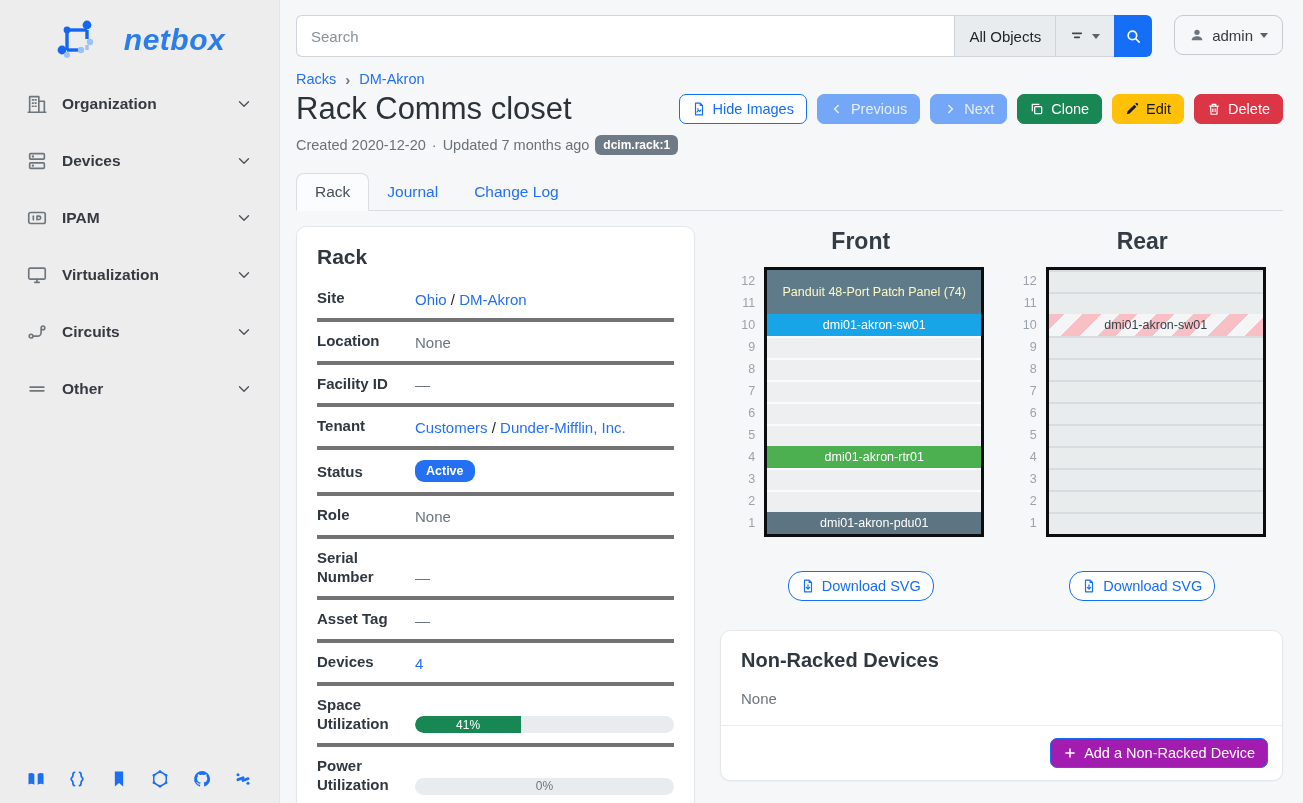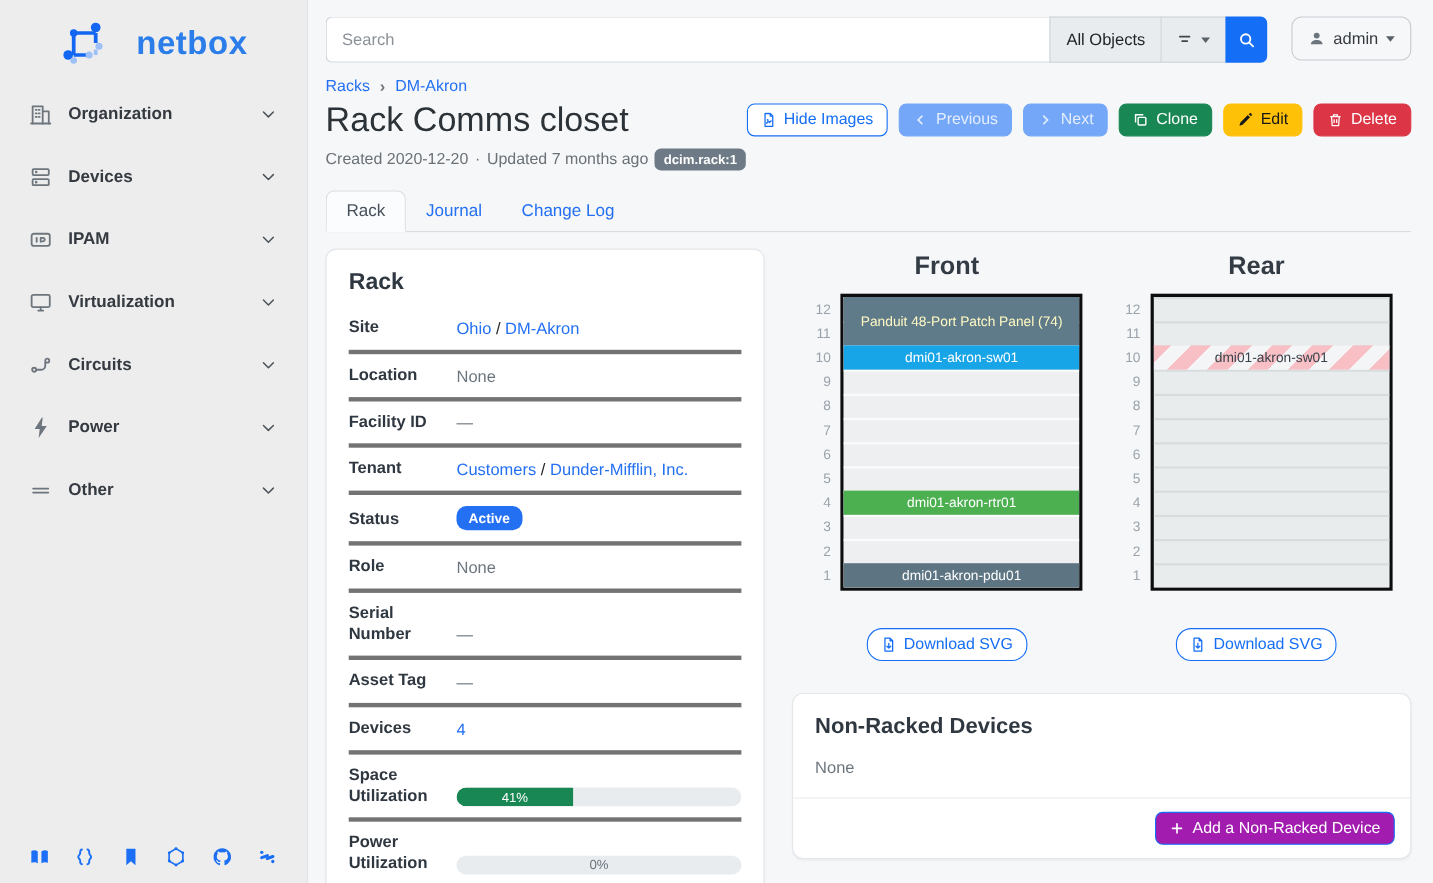--- a/index.html
+++ b/index.html
@@ -2,21 +2,21 @@
 <html><head>
 <meta charset="utf-8">
 <style>
   * { margin:0; padding:0; box-sizing:border-box; }
   html,body { width:1303px; height:803px; overflow:hidden; background:#f6f7f8;
     font-family:"Liberation Sans", sans-serif; color:#212529; }
 
   
   .sidebar { position:fixed; left:0; top:0; bottom:0; width:280px; background:#ededee;
     border-right:1px solid #e2e3e5; padding:14px 16px 10px; }
-  .brand { display:flex; align-items:center; justify-content:center; gap:24px; height:52px; margin-bottom:18px; }
+  .brand { display:flex; align-items:center; justify-content:center; gap:24px; height:52px; margin-bottom:18px;font-style:italic; }
   .brand-word { font-size:30px; font-weight:700; color:#2b7de9; letter-spacing:.5px; }
   .nav-item { display:flex; align-items:center; height:40px; padding:0 10px; margin-bottom:17px;
     border-radius:8px; cursor:pointer; }
   .nav-item .nv-icon { width:22px; height:22px; color:#6e767d; margin-right:14px; flex:0 0 auto; }
   .nav-item .nv-label { font-size:15.5px; font-weight:700; color:#343a40; flex:1; }
   .nav-item .nv-chev { width:18px; height:18px; color:#4b5258; }
   .side-footer { position:absolute; left:0; right:0; bottom:14px; display:flex;
     justify-content:space-between; padding:0 26px; }
   .side-footer .f-icon { width:20px; height:20px; color:#1a6ff5; cursor:pointer;
     display:inline-flex; align-items:center; justify-content:center; font-weight:700; font-size:15px; }
@@ -204,33 +204,20 @@
       </div>
       <div class="nav-item">
         <span class="nv-icon">
           <svg width="100%" height="100%" viewBox="0 0 24 24" fill="none" stroke="currentColor" stroke-width="1.8" stroke-linecap="round" stroke-linejoin="round">
             <circle cx="5.5" cy="16.5" r="2"></circle>
             <circle cx="18.5" cy="7.5" r="2"></circle>
             <path d="M7.5 16.5h5a4 4 0 0 0 4-4v-3"></path>
           </svg>
         </span>
         <span class="nv-label">Circuits</span>
-        <span class="nv-chev">
-          <svg width="100%" height="100%" viewBox="0 0 24 24" fill="none" stroke="currentColor" stroke-width="1.8" stroke-linecap="round" stroke-linejoin="round">
-            <path d="M6 9l6 6 6-6"></path>
-          </svg>
-        </span>
-      </div>
-      <div class="nav-item">
-        <span class="nv-icon">
-          <svg width="100%" height="100%" viewBox="0 0 24 24" fill="none" stroke="currentColor" stroke-width="1.8" stroke-linecap="round" stroke-linejoin="round">
-            <path d="M13 2L6 13h5l-1 9 8-12h-5l1-8z" fill="currentColor" stroke="none"></path>
-          </svg>
-        </span>
-        <span class="nv-label">Power</span>
         <span class="nv-chev">
           <svg width="100%" height="100%" viewBox="0 0 24 24" fill="none" stroke="currentColor" stroke-width="1.8" stroke-linecap="round" stroke-linejoin="round">
             <path d="M6 9l6 6 6-6"></path>
           </svg>
         </span>
       </div>
       <div class="nav-item">
         <span class="nv-icon">
           <svg width="100%" height="100%" viewBox="0 0 24 24" fill="none" stroke="currentColor" stroke-width="1.8" stroke-linecap="round" stroke-linejoin="round">
             <path d="M4.5 10h15M4.5 14h15"></path>

